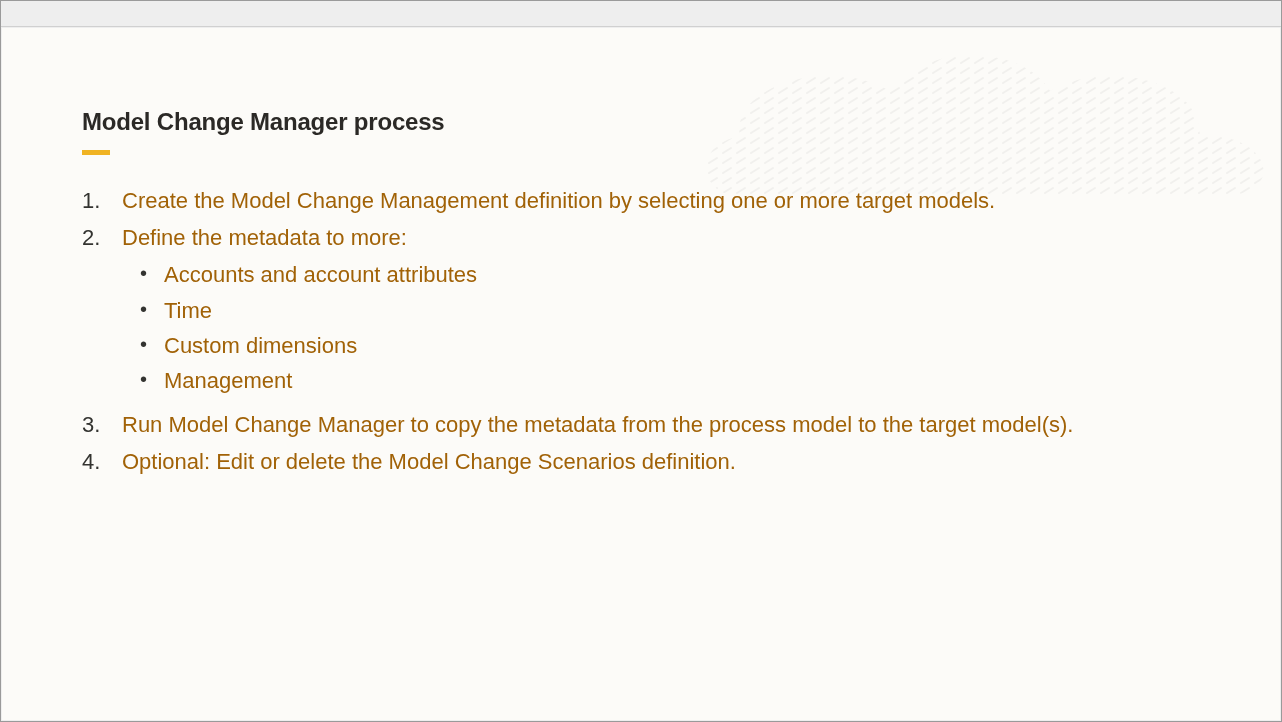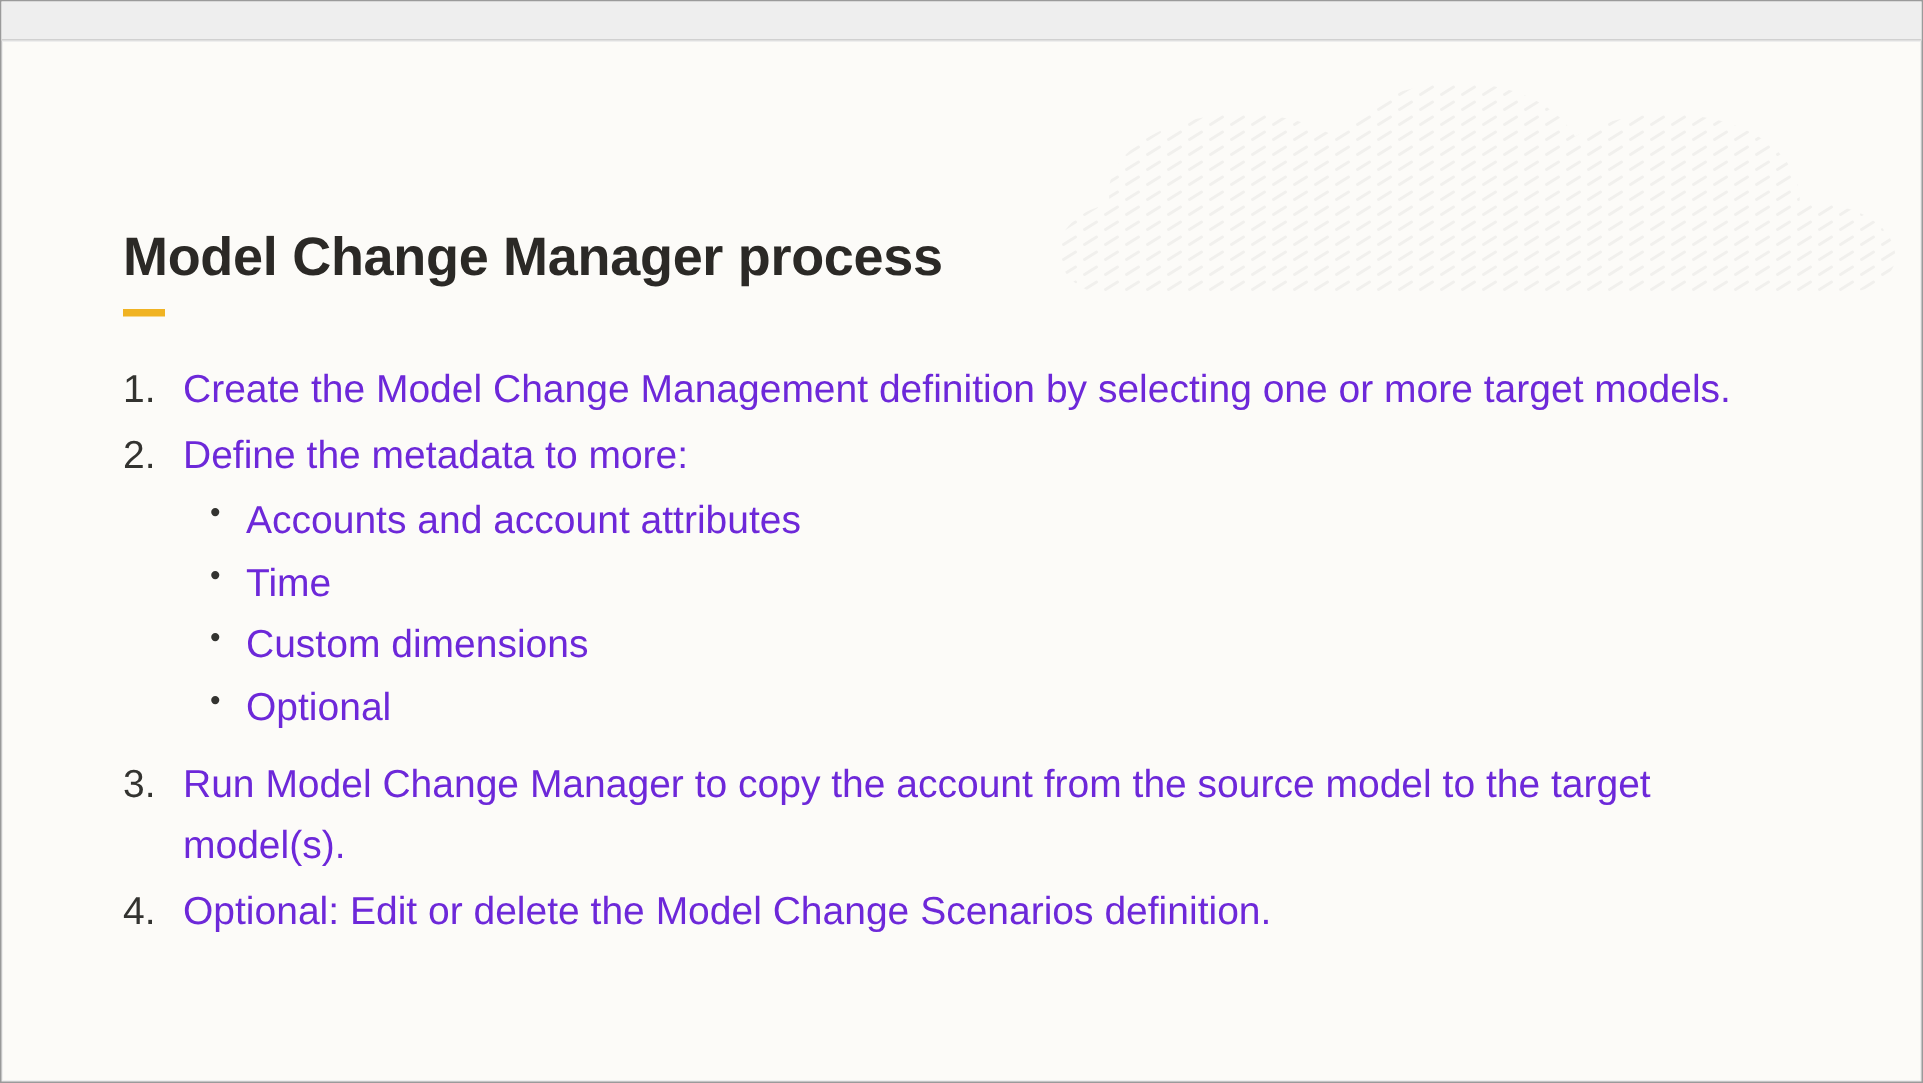--- a/index.html
+++ b/index.html
@@ -36,38 +36,37 @@
     width: 620px;
     height: 200px;
     opacity: 0.08;
     pointer-events: none;
   }
   .content {
     position: relative;
     padding: 80px 80px 0 80px;
   }
   .title {
-    font-size: 36px;
+    font-size: 24px;
     font-weight: 700;
     color: #2b2926;
     letter-spacing: -0.2px;
-    margin-top: 42px;
   }
   .accent {
     width: 28px;
     height: 5px;
     background: #f0b323;
     margin-top: 14px;
     margin-bottom: 28px;
   }
   ol.steps {
     list-style: none;
     counter-reset: step;
-    font-size: 26px;
-    color: #6d28d9;
+    font-size: 22px;
+    color: #a16207;
     line-height: 1.6;
   }
   ol.steps > li {
     counter-increment: step;
     padding-left: 40px;
     position: relative;
     margin-bottom: 2px;
   }
   ol.steps > li::before {
     content: counter(step) ".";
@@ -130,25 +129,25 @@
       <ol class="steps">
         <li>
           <span>Create the Model Change Management definition by selecting one or more target models.</span>
         </li>
         <li>
           <span>Define the metadata to more:</span>
           <ul class="sub">
             <li>Accounts and account attributes</li>
             <li>Time</li>
             <li>Custom dimensions</li>
-            <li>Optional</li>
+            <li>Management</li>
           </ul>
         </li>
         <li>
-          <span>Run Model Change Manager to copy the account from the source model to the target model(s).</span>
+          <span>Run Model Change Manager to copy the metadata from the process model to the target model(s).</span>
         </li>
         <li>
           <span>Optional: Edit or delete the Model Change Scenarios definition.</span>
         </li>
       </ol>
     </div>
   </div>
 </div>
 
 </body></html>

